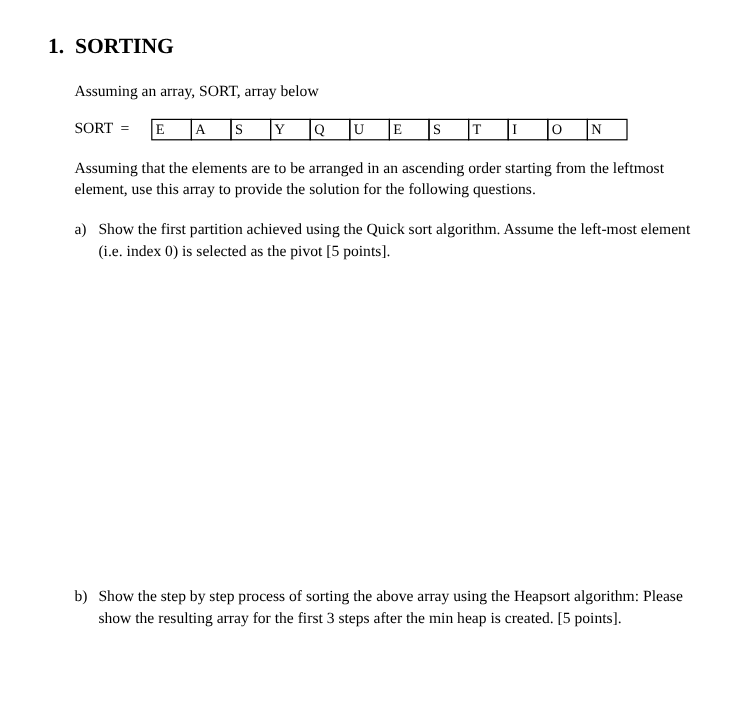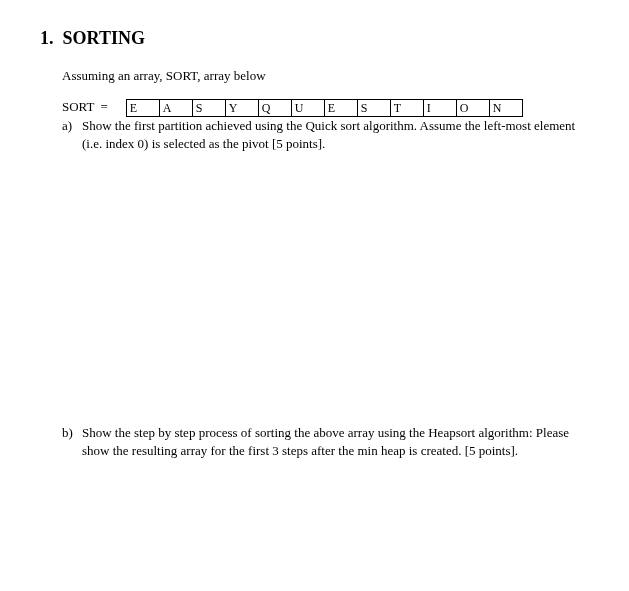--- a/index.html
+++ b/index.html
@@ -102,20 +102,21 @@
       <div class="cell">U</div>
       <div class="cell">E</div>
       <div class="cell">S</div>
       <div class="cell">T</div>
       <div class="cell">I</div>
       <div class="cell">O</div>
       <div class="cell">N</div>
     </div>
   </div>
 
+  <div class="assume">Assuming that the elements are to be arranged in an ascending order starting from the leftmost element, use this array to provide the solution for the following questions.</div>
 
   <div class="question">
     <div class="qmark">a)</div>
     <div class="qbody">Show the first partition achieved using the Quick sort algorithm. Assume the left-most element (i.e. index 0) is selected as the pivot [5 points].</div>
   </div>
 
   <div class="gap-a"></div>
 
   <div class="question">
     <div class="qmark">b)</div>

